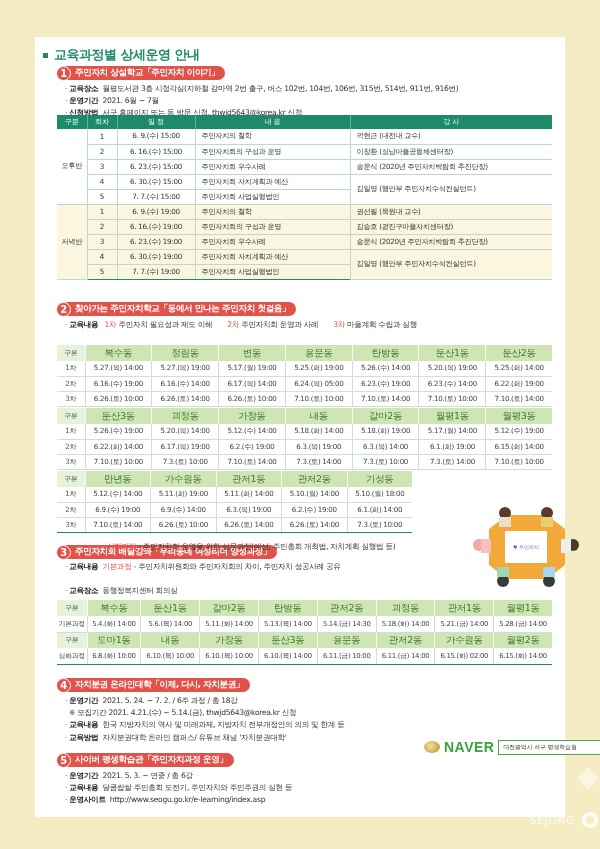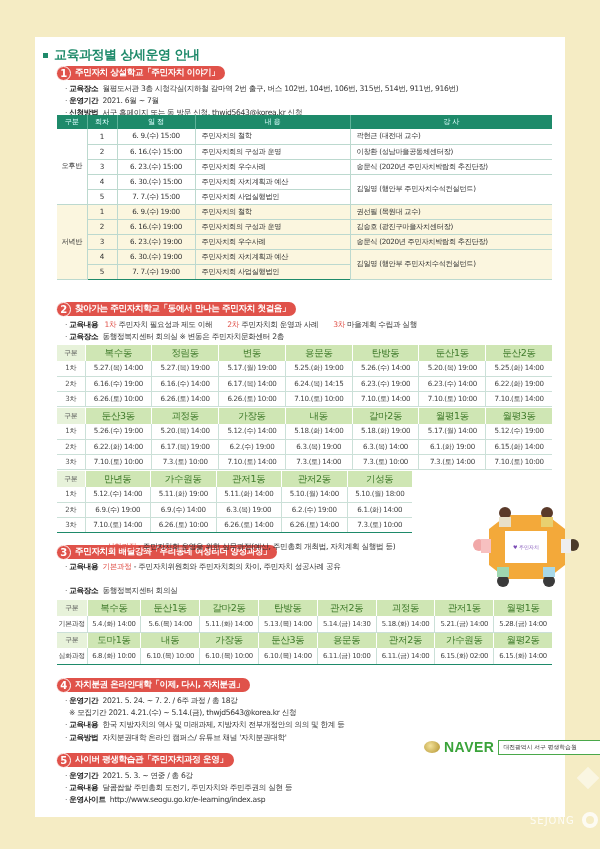--- a/index.html
+++ b/index.html
@@ -149,21 +149,20 @@
 
   <div class="sec-head" style="top:265px;">
     <span class="num">2</span>
     <span>찾아가는 주민자치학교「동에서 만나는 주민자치 첫걸음」</span>
   </div>
   <div class="bul" style="top:283px;">· <b>교육내용</b>
     <span class="red">1차</span> <span>주민자치 필요성과 제도 이해</span>
     &nbsp;&nbsp;&nbsp;&nbsp;&nbsp;&nbsp;<span class="red">2차</span> <span>주민자치회 운영과 사례</span>
     &nbsp;&nbsp;&nbsp;&nbsp;&nbsp;&nbsp;<span class="red">3차</span> <span>마을계획  수립과 실행</span>
   </div>
-  <div class="bul" style="top:295px;">· <b>교육장소</b><span>동행정복지센터 회의실   ※ 변동은 주민자치문화센터 2층</span></div>
 
   <table class="t2" style="top:308px;">
     <tbody>
         <tr>
       <th class="gk">구분</th>
       <th class="gh">복수동</th>
       <th class="gh">정림동</th>
       <th class="gh">변동</th>
       <th class="gh">용문동</th>
       <th class="gh">탄방동</th>
@@ -178,21 +177,21 @@
           <td>5.25.(화) 19:00</td>
           <td>5.26.(수) 14:00</td>
           <td>5.20.(목) 19:00</td>
           <td style="border-right:none">5.25.(화) 14:00</td>
     </tr>
     <tr>
       <td class="rk">2차</td>
       <td>6.16.(수) 19:00</td>
           <td>6.16.(수) 14:00</td>
           <td>6.17.(목) 14:00</td>
-          <td>6.24.(목) 14:15</td>
+          <td>6.24.(목) 05:00</td>
           <td>6.23.(수) 19:00</td>
           <td>6.23.(수) 14:00</td>
           <td style="border-right:none">6.22.(화) 19:00</td>
     </tr>
     <tr>
       <td class="rk">3차</td>
       <td>6.26.(토) 10:00</td>
           <td>6.26.(토) 14:00</td>
           <td>6.26.(토) 10:00</td>
           <td>7.10.(토) 10:00</td>

